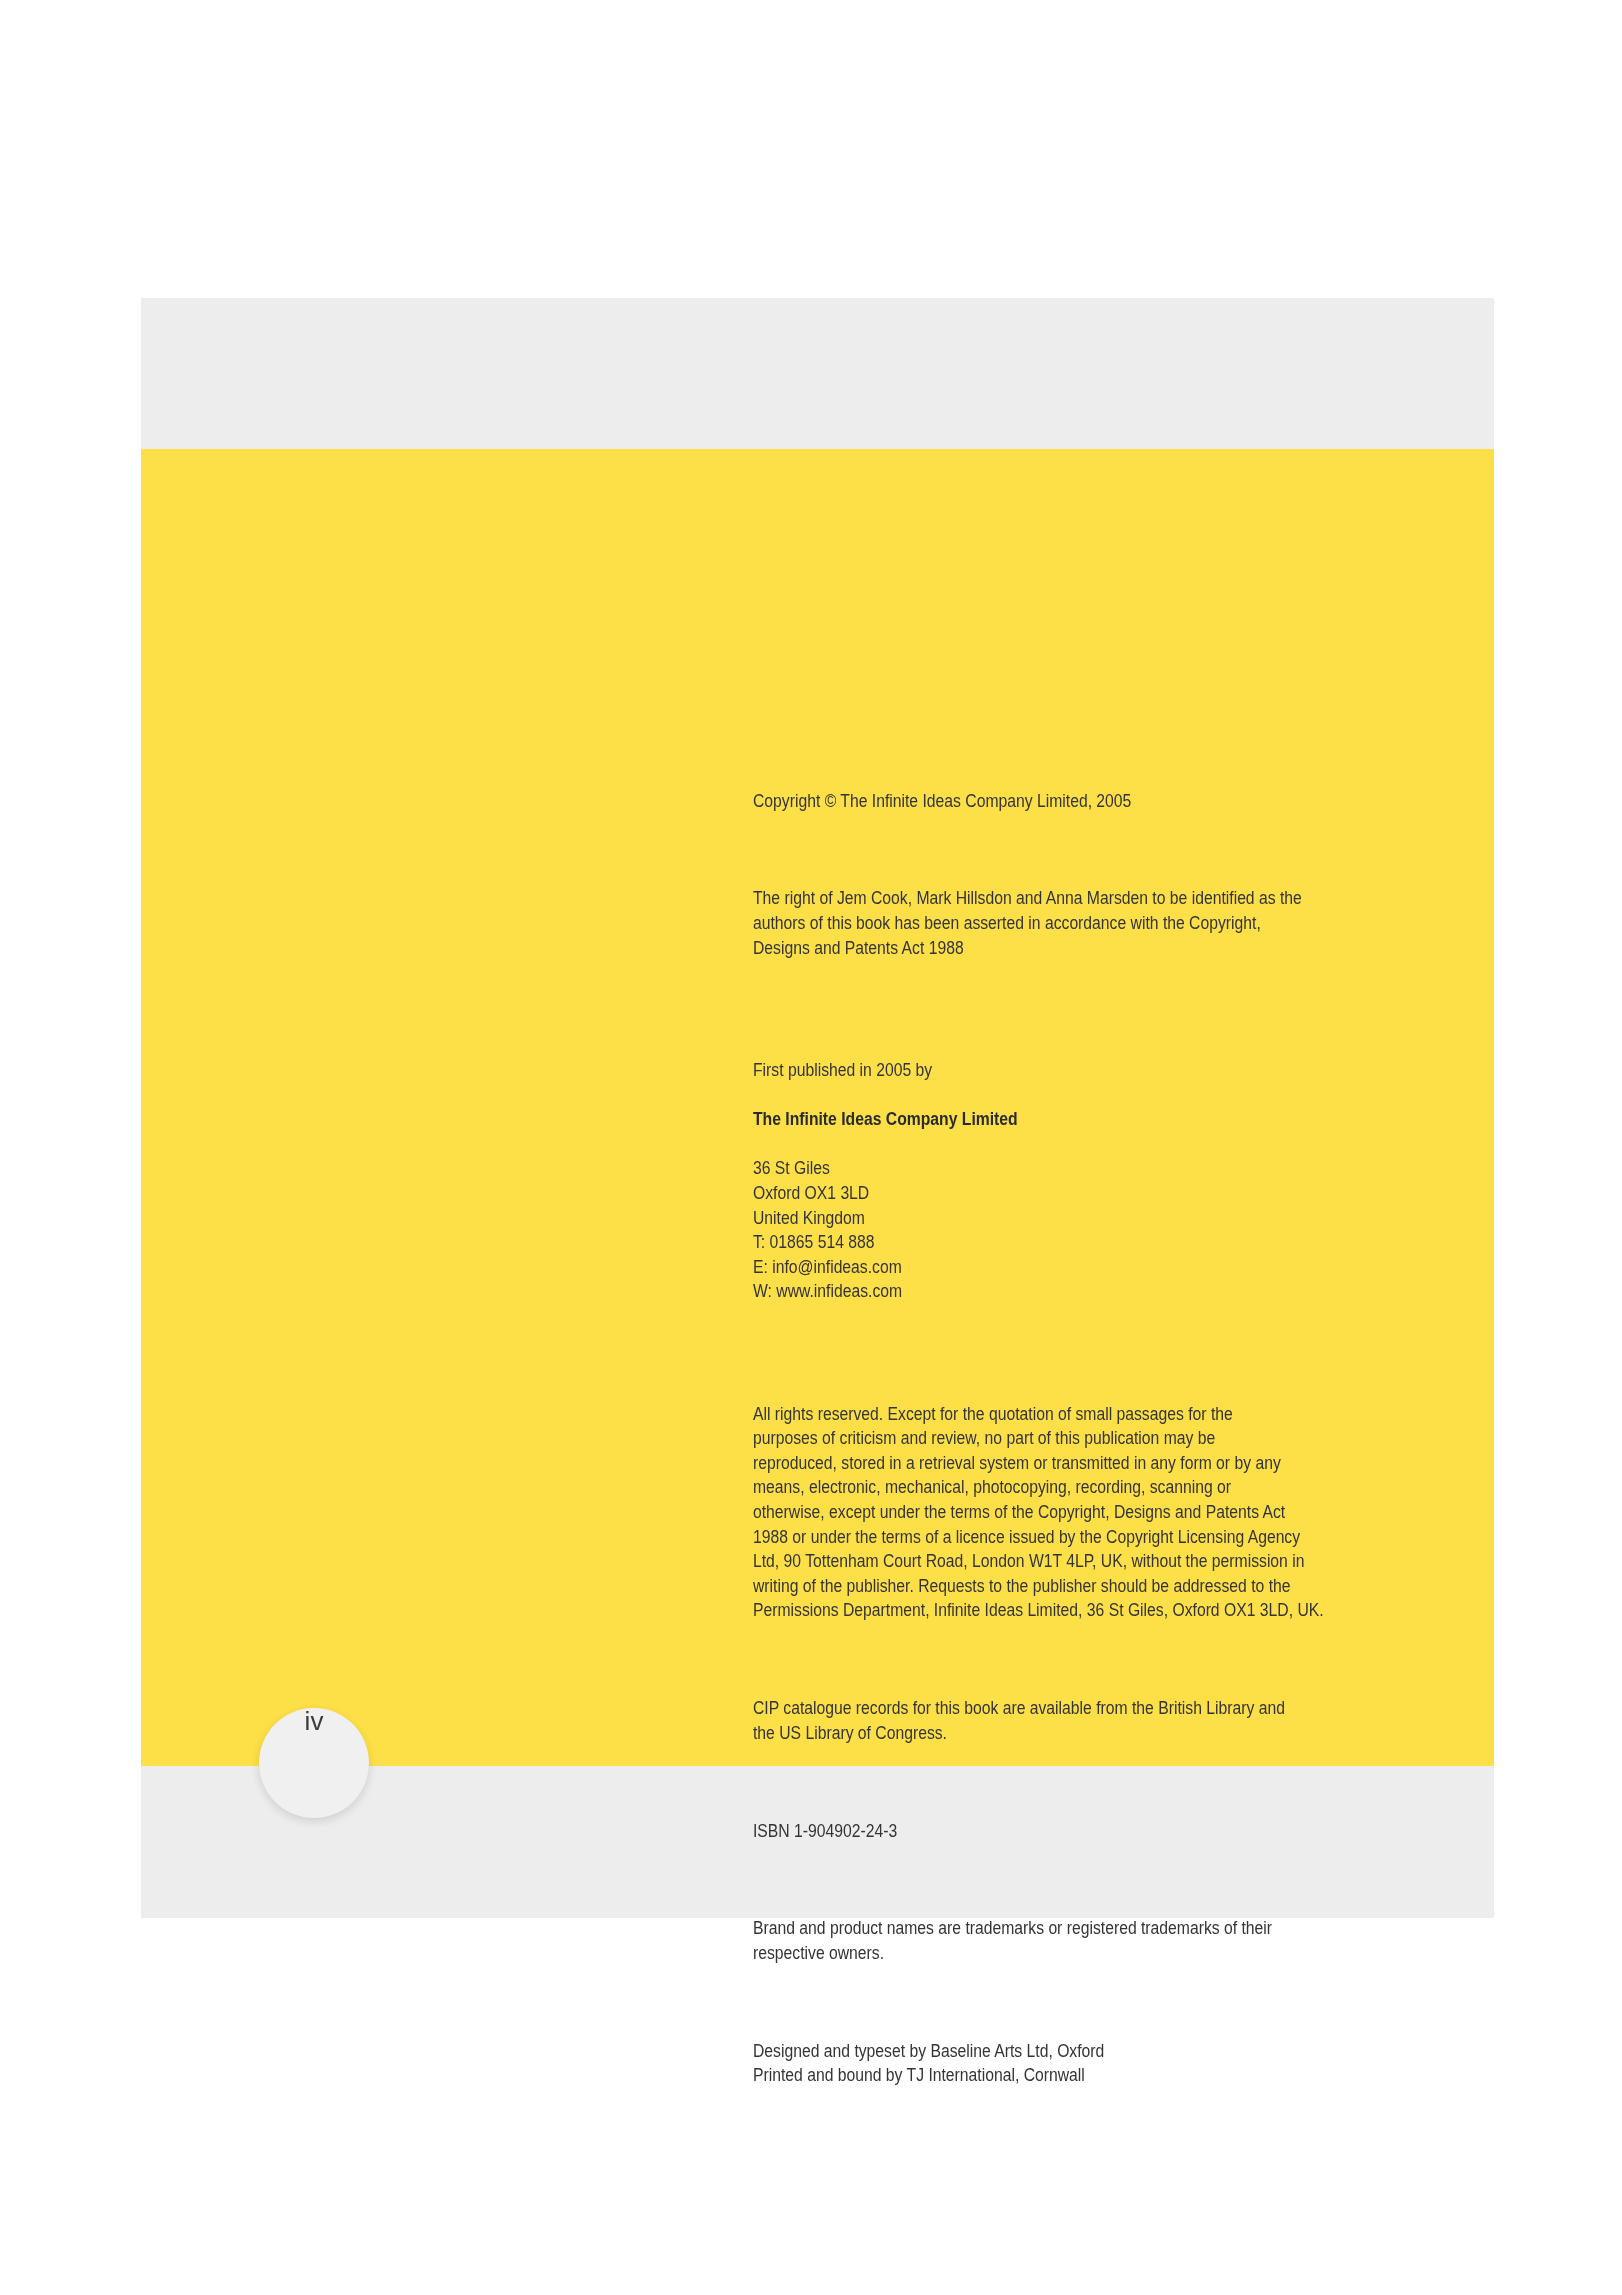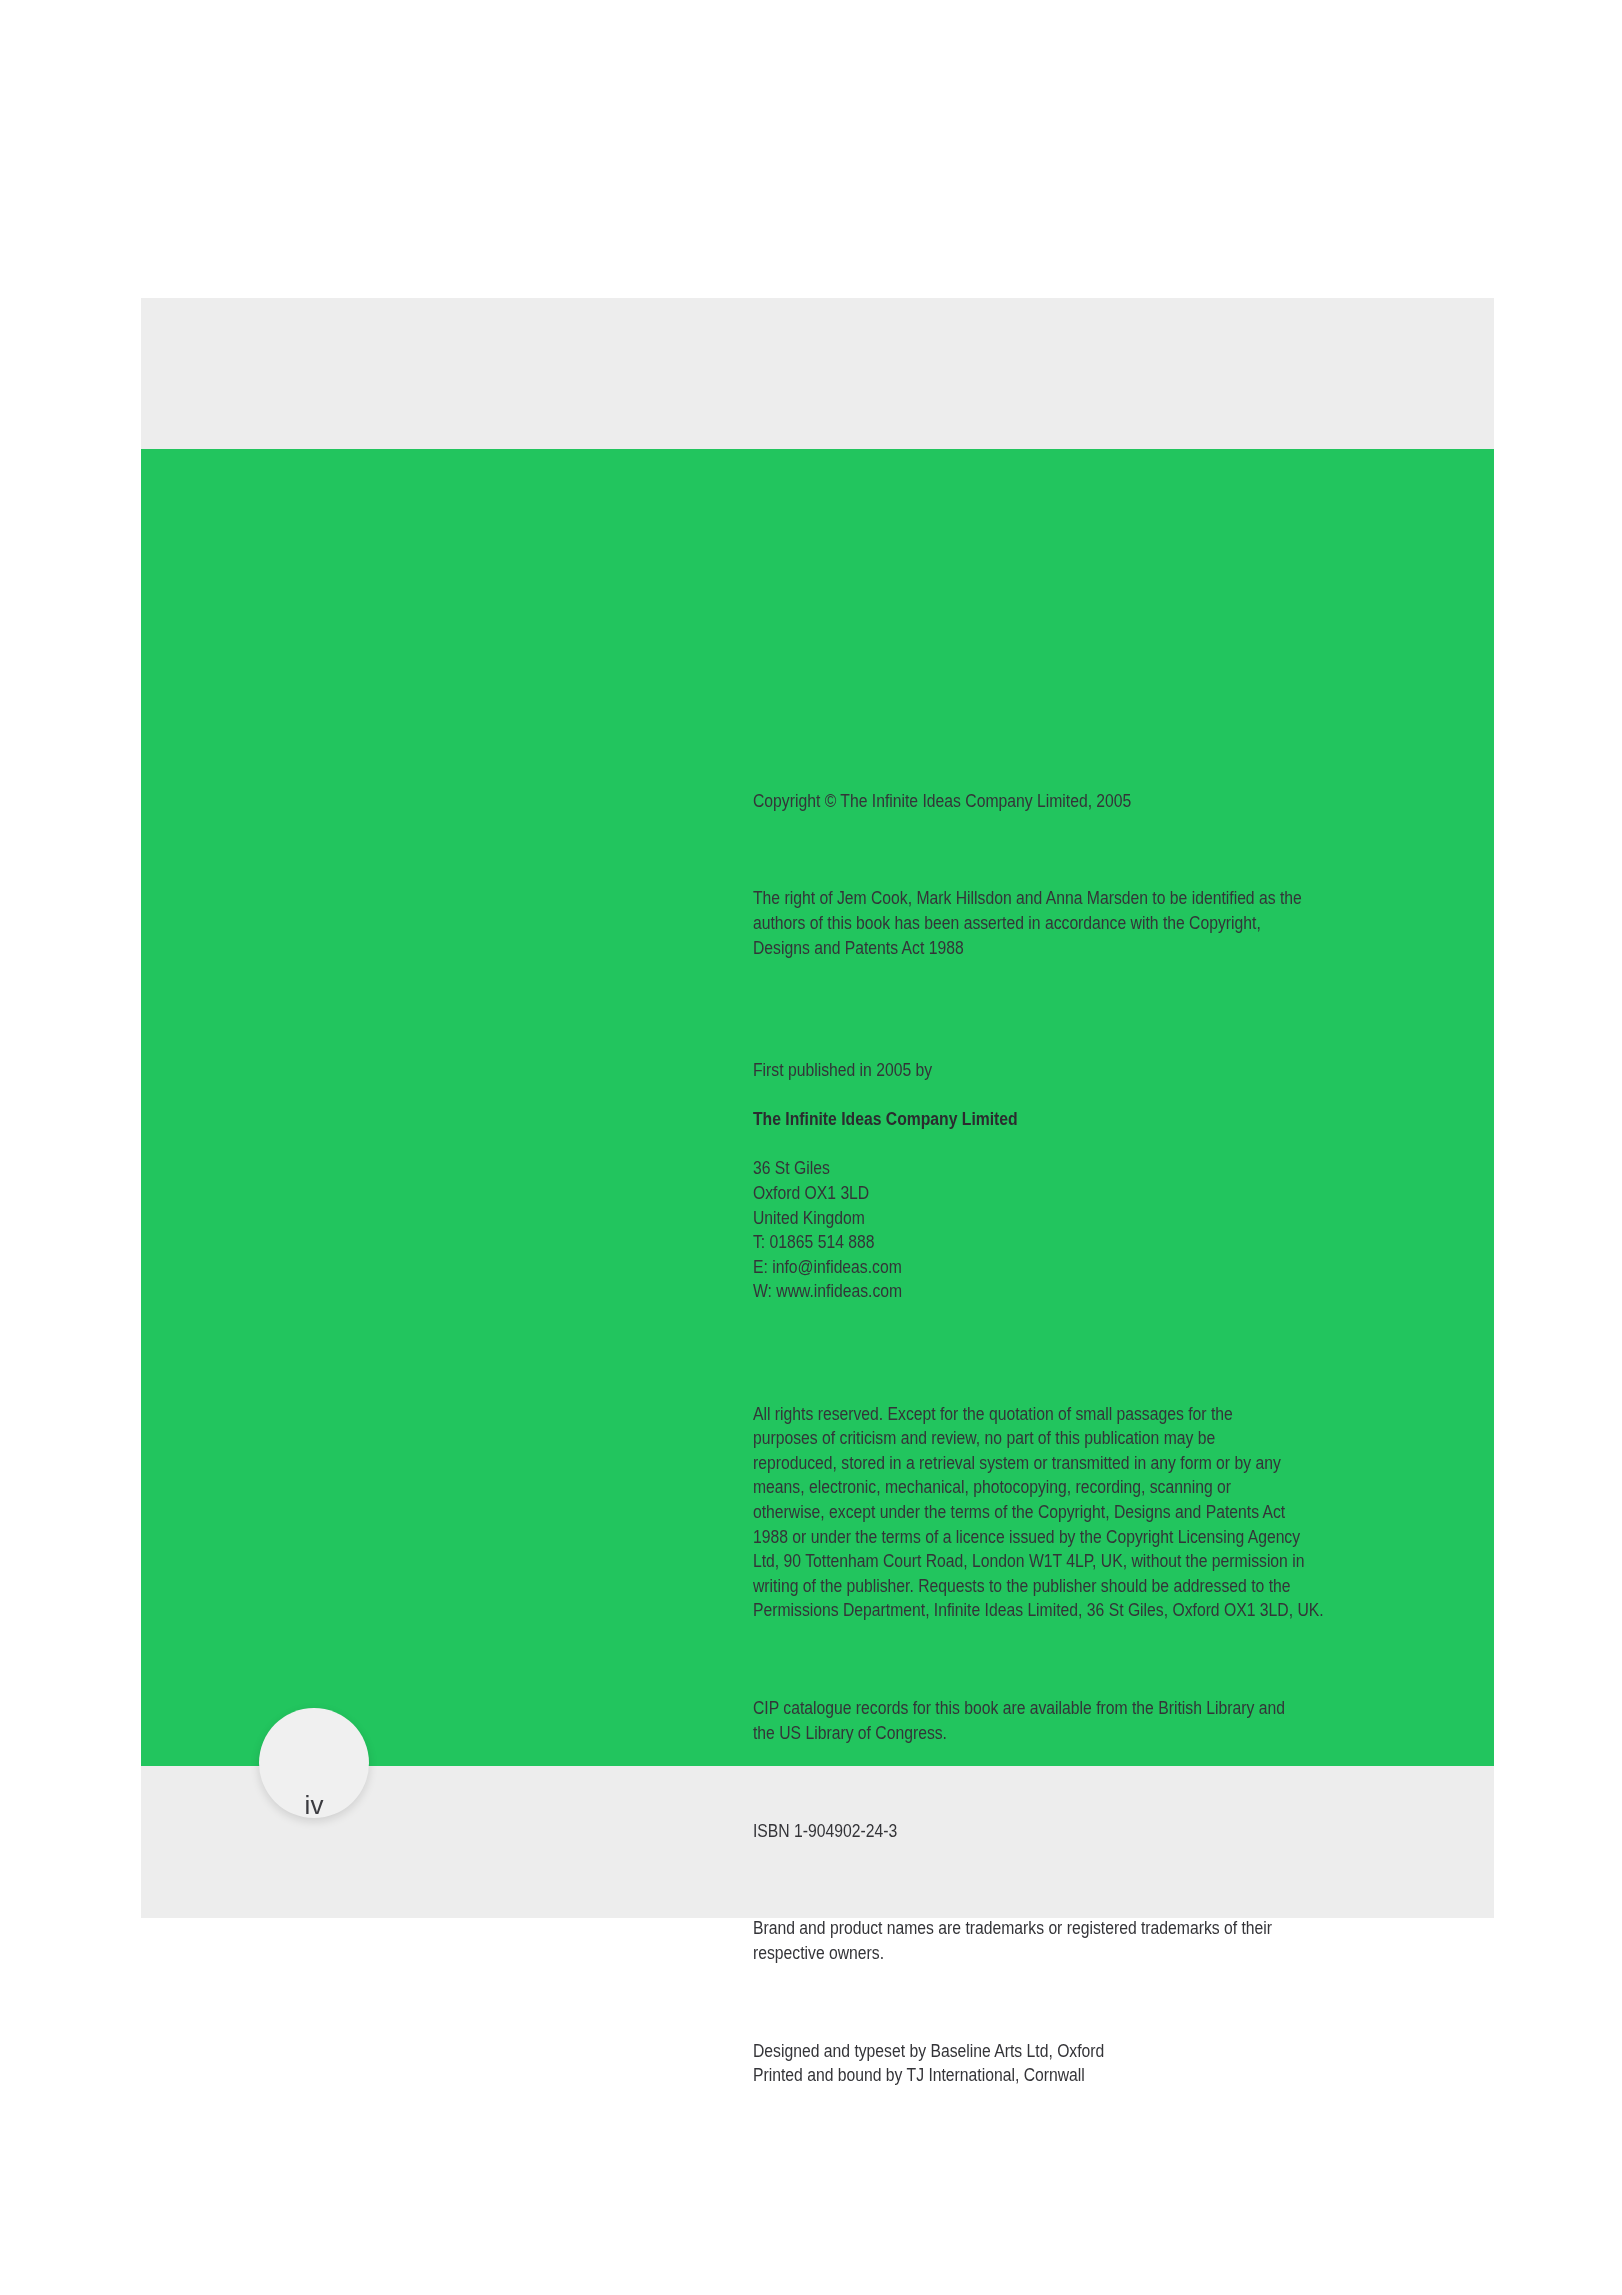--- a/index.html
+++ b/index.html
@@ -15,21 +15,21 @@
     background: #ffffff;
     overflow: hidden;
   }
   
   .sheet {
     position: absolute;
     left: 141px;
     top: 298px;
     width: 1353px;
     height: 1620px;
-    background: #22c55e;
+    background: #fde047;
   }
   .band-top {
     position: absolute;
     left: 0; right: 0; top: 0;
     height: 151px;
     background: #ededed;
   }
   .band-bottom {
     position: absolute;
     left: 0; right: 0; bottom: 0;
@@ -68,21 +68,21 @@
   .page-circle {
     position: absolute;
     left: 118px;
     top: 1410px;
     width: 110px;
     height: 110px;
     border-radius: 50%;
     background: #f0f0f0;
     box-shadow: 0 3.3px 9.2px rgba(0,0,0,0.13);
     display: flex;
-    align-items: flex-end;
+    align-items: flex-start;
     justify-content: center;
   }
   .page-circle span {
     font-size: 26px;
     color: #3b3b40;
     line-height: 1;
   }
 </style>
 </head>
 <body>

